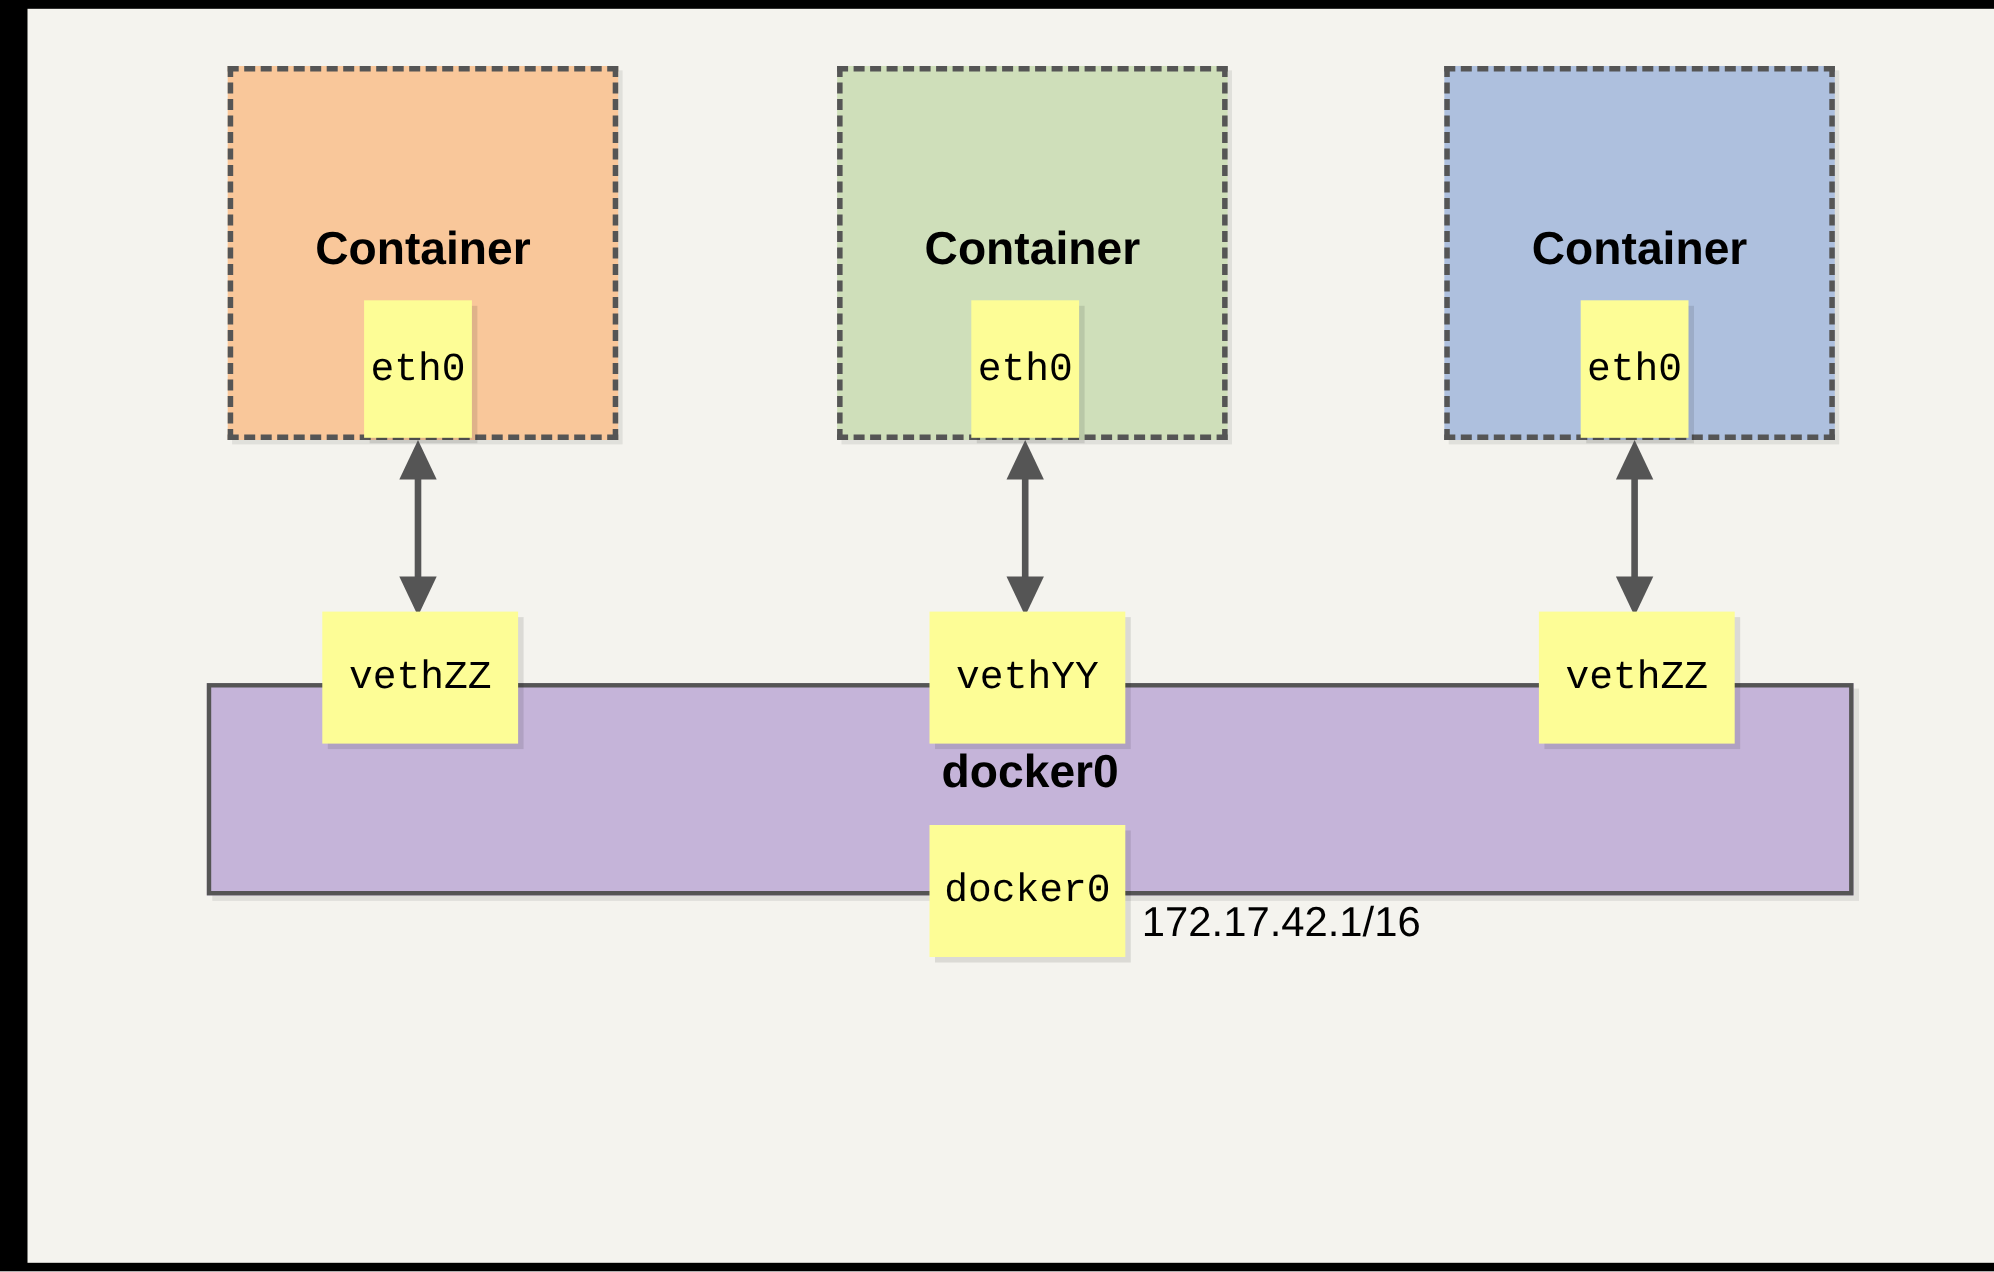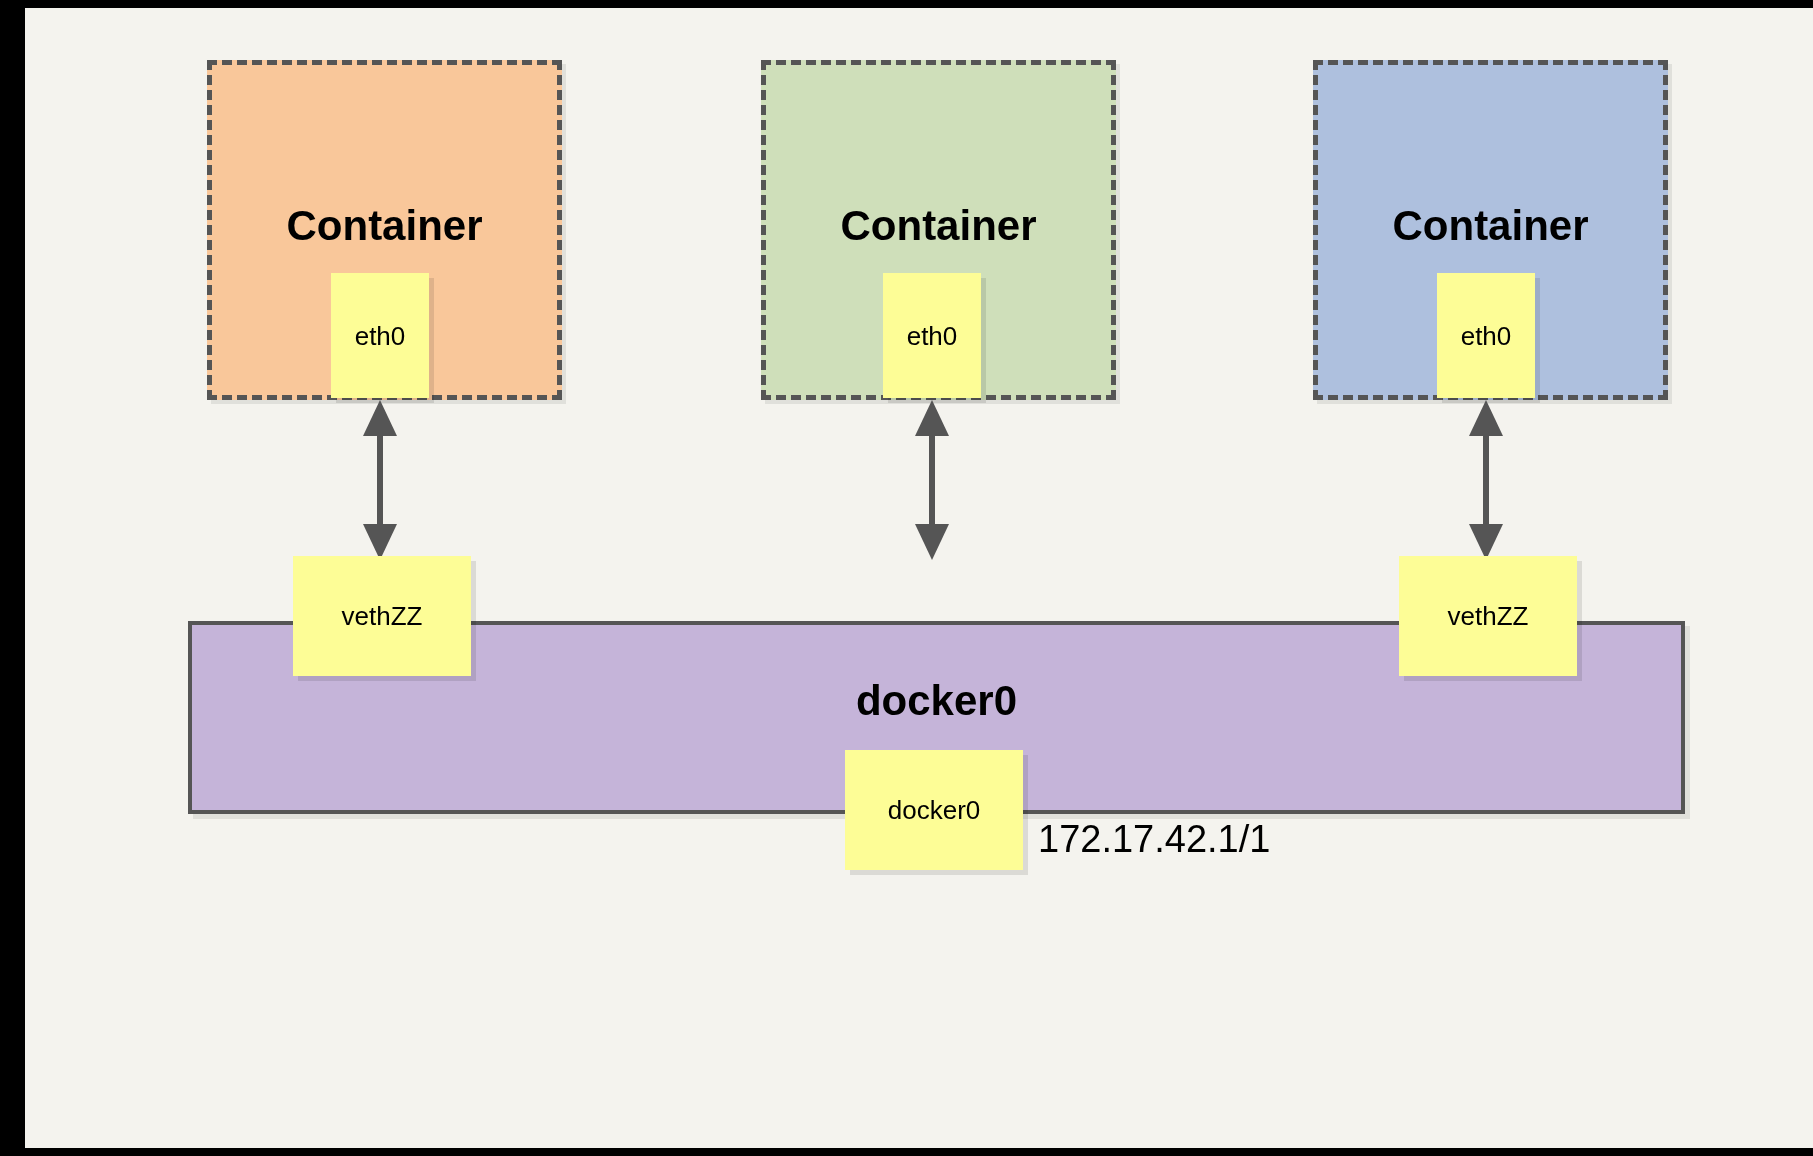--- a/index.html
+++ b/index.html
@@ -64,24 +64,25 @@
   .iface-box {
     position: absolute;
     background: #fdfd96;
     box-shadow: 5px 5px 0 0 rgba(0,0,0,0.10);
     display: flex;
     align-items: center;
     justify-content: center;
     box-sizing: border-box;
   }
   .iface-label {
-    font-size: 26px;
+    font-size: 36px;
     color: #000000;
     line-height: 1;
     white-space: nowrap;
+    font-family: Liberation Mono, monospace;
   }
 
   
   .eth0-box {
     width: 98px;
     height: 125px;
     top: 265px;
   }
   #eth0-1 { left: 306px; }
   #eth0-2 { left: 858px; }
@@ -213,26 +214,29 @@
     </svg>
 
     <div id="bridge">
       <div id="bridge-title">docker0</div>
     </div>
 
     <div class="iface-box veth-box" id="veth-1">
       <span class="iface-label">vethZZ</span>
     </div>
 
+    <div class="iface-box veth-box" id="veth-2">
+      <span class="iface-label">vethYY</span>
+    </div>
 
     <div class="iface-box veth-box" id="veth-3">
       <span class="iface-label">vethZZ</span>
     </div>
 
     <div class="iface-box" id="docker0-iface">
       <span class="iface-label">docker0</span>
     </div>
 
-    <div id="bridge-ip">172.17.42.1/1</div>
+    <div id="bridge-ip">172.17.42.1/16</div>
 
 
   </div>
 </div>
 
 </body></html>

